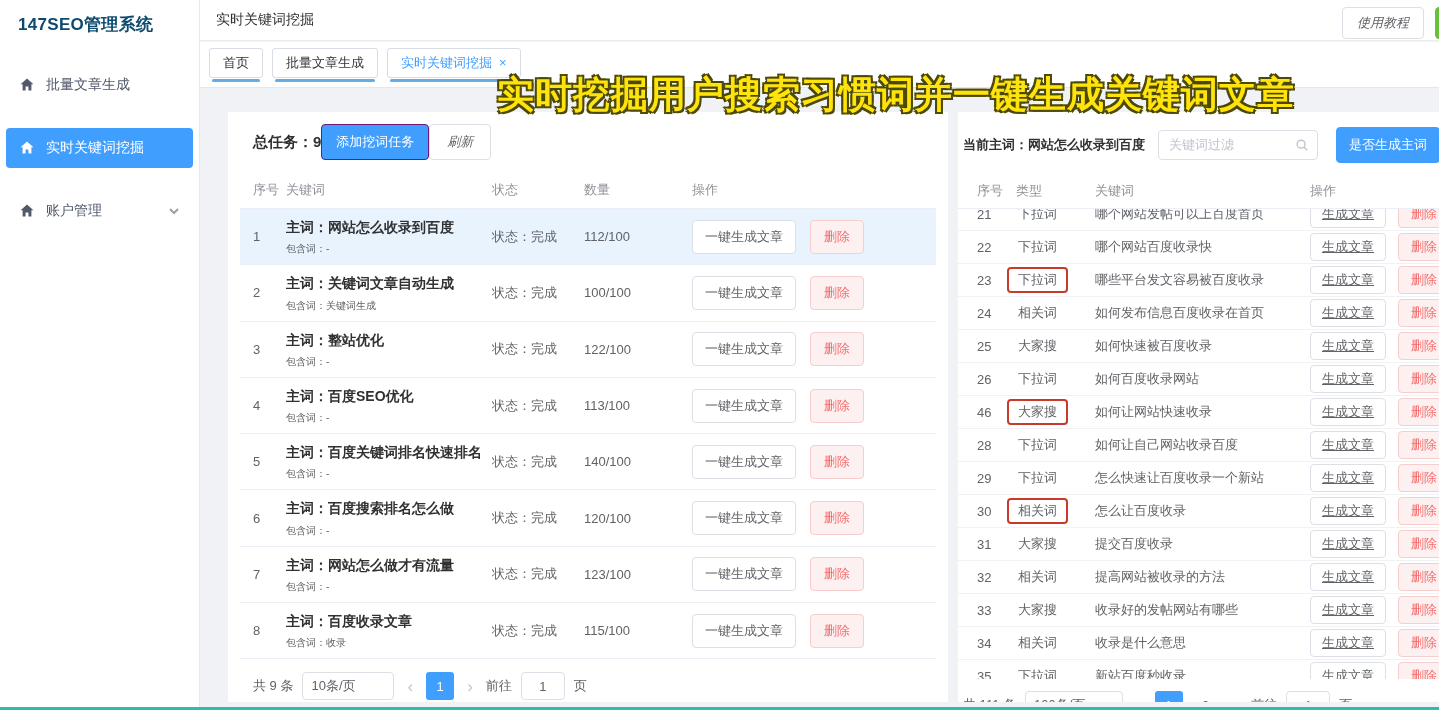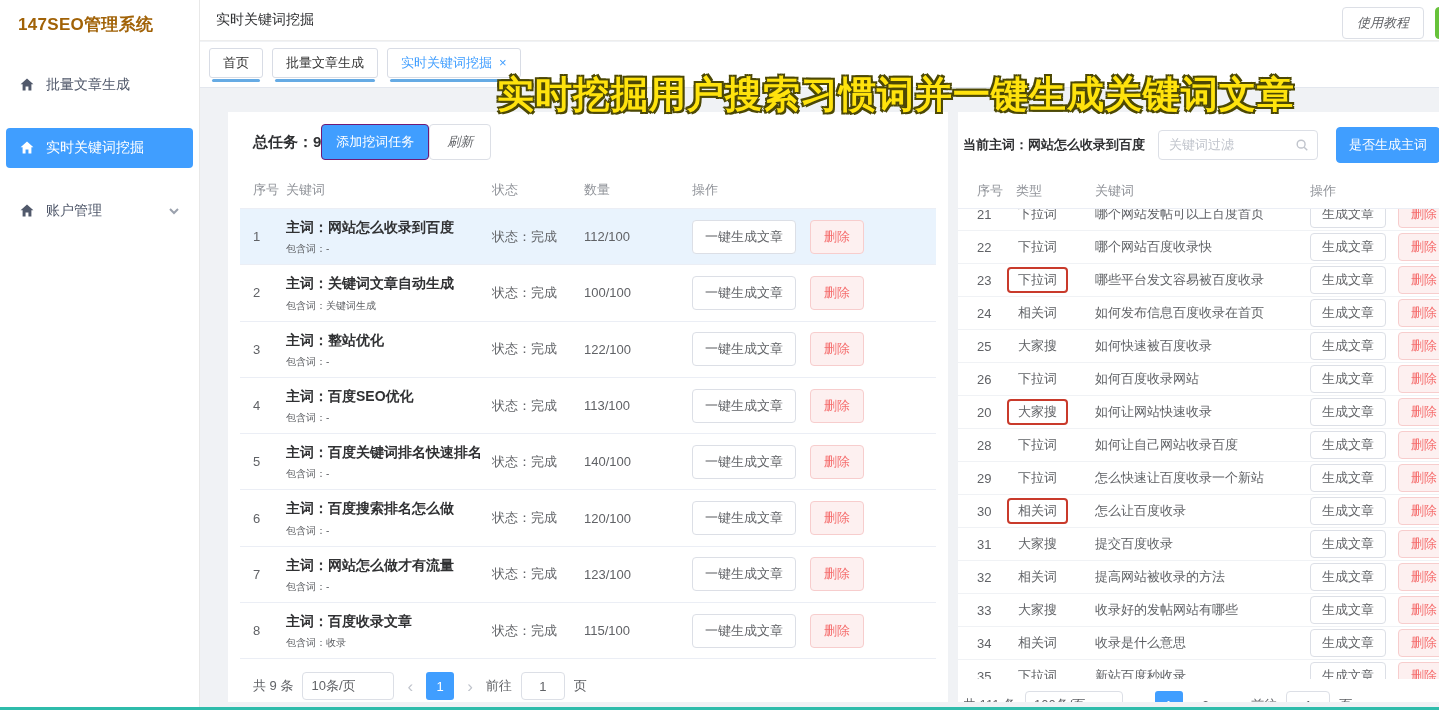--- a/index.html
+++ b/index.html
@@ -3,21 +3,21 @@
 <meta charset="utf-8">
 <style>
   * { margin:0; padding:0; box-sizing:border-box; }
   html,body { width:1439px; height:710px; }
   body {
     position:relative; overflow:hidden; background:#f0f2f5;
     font-family:"Liberation Sans","DejaVu Sans",sans-serif; color:#606266;
   }
   
   .sidebar { position:absolute; left:0; top:0; width:200px; height:100%; background:#fff; border-right:1px solid #e8e8e8; z-index:3; }
-  .sidebar-title { padding:13px 18px; font-size:17px; font-weight:bold; color:#a16207; letter-spacing:.3px; }
+  .sidebar-title { padding:13px 18px; font-size:17px; font-weight:bold; color:#0c4a6e; letter-spacing:.3px; }
   .menu { margin-top:16px; }
   .menu-item { position:relative; display:flex; align-items:center; gap:11px; height:40px; margin:0 6px 23px 6px; padding:0 13px; font-size:14px; color:#51596b; border-radius:4px; cursor:pointer; }
   .menu-item.active { background:#409eff; color:#fff; }
   .menu-item .icon { display:flex; width:16px; height:16px; }
   .menu-item svg { width:16px; height:16px; fill:currentColor; }
   .menu-item .chev { position:absolute; right:13px; display:flex; }
   .menu-item .chev svg { width:12px; height:12px; fill:none; stroke:#9aa1ad; stroke-width:2; }
   
   .header { position:absolute; left:200px; top:0; width:1239px; height:41px; background:#fff; border-bottom:1px solid #ededed; display:flex; align-items:center; padding:0 16px; overflow:hidden; z-index:2; }
   .header-title { font-size:14px; color:#303133; }
@@ -72,21 +72,21 @@
   .rhead { display:flex; color:#909399; font-size:13px; padding:8px 0; border-bottom:1px solid #ebeef5; }
   .r-no { width:58px; padding-left:19px; flex-shrink:0; }
   .r-type { width:79px; flex-shrink:0; }
   .r-kw { width:215px; flex-shrink:0; padding-right:6px; }
   .r-ops { flex:1; display:flex; align-items:center; gap:12px; }
   .rt-body { height:470px; overflow:hidden; }
   .rt-scroll { margin-top:-11px; }
   .rrow { display:flex; align-items:center; height:33px; border-bottom:1px solid #f0f2f5; font-size:13px; color:#606266; }
   .type-box { display:inline-block; padding:2px 9px; margin-left:-9px; border:2px solid transparent; }
   .type-box.boxed { border-color:#c93a2b; border-radius:4px; }
-  .btn-op-sm { border:1px solid #dcdfe6; background:#fff; color:#606266; font-size:13px; padding:4px 11px; border-radius:4px; cursor:pointer; white-space:nowrap; font-family:inherit; }
+  .btn-op-sm { border:1px solid #dcdfe6; background:#fff; color:#606266; font-size:13px; padding:4px 11px; border-radius:4px; cursor:pointer; white-space:nowrap; font-family:inherit;text-decoration:underline; }
   .btn-del-sm { border:1px solid #f7cdcd; background:#fdf0f0; color:#f56c6c; font-size:13px; padding:4px 12px; border-radius:4px; cursor:pointer; white-space:nowrap; font-family:inherit; }
   .rpager { padding:12px 0 0 5px; }
   
   .bottom-strip { position:absolute; left:0; bottom:0; width:100%; height:3px; background:#2fbcab; z-index:10; }
 </style>
 </head>
 <body>
 
 <aside class="sidebar">
   <div class="sidebar-title">147SEO管理系统</div>
@@ -375,21 +375,21 @@
           <div class="r-no">26</div>
           <div class="r-type"><span class="type-box">下拉词</span></div>
           <div class="r-kw">如何百度收录网站</div>
           <div class="r-ops">
             <button class="btn-op-sm">生成文章</button>
             <button class="btn-del-sm">删除</button>
           </div>
         </div>
 
         <div class="rrow">
-          <div class="r-no">20</div>
+          <div class="r-no">46</div>
           <div class="r-type"><span class="type-box boxed">大家搜</span></div>
           <div class="r-kw">如何让网站快速收录</div>
           <div class="r-ops">
             <button class="btn-op-sm">生成文章</button>
             <button class="btn-del-sm">删除</button>
           </div>
         </div>
 
         <div class="rrow">
           <div class="r-no">28</div>

